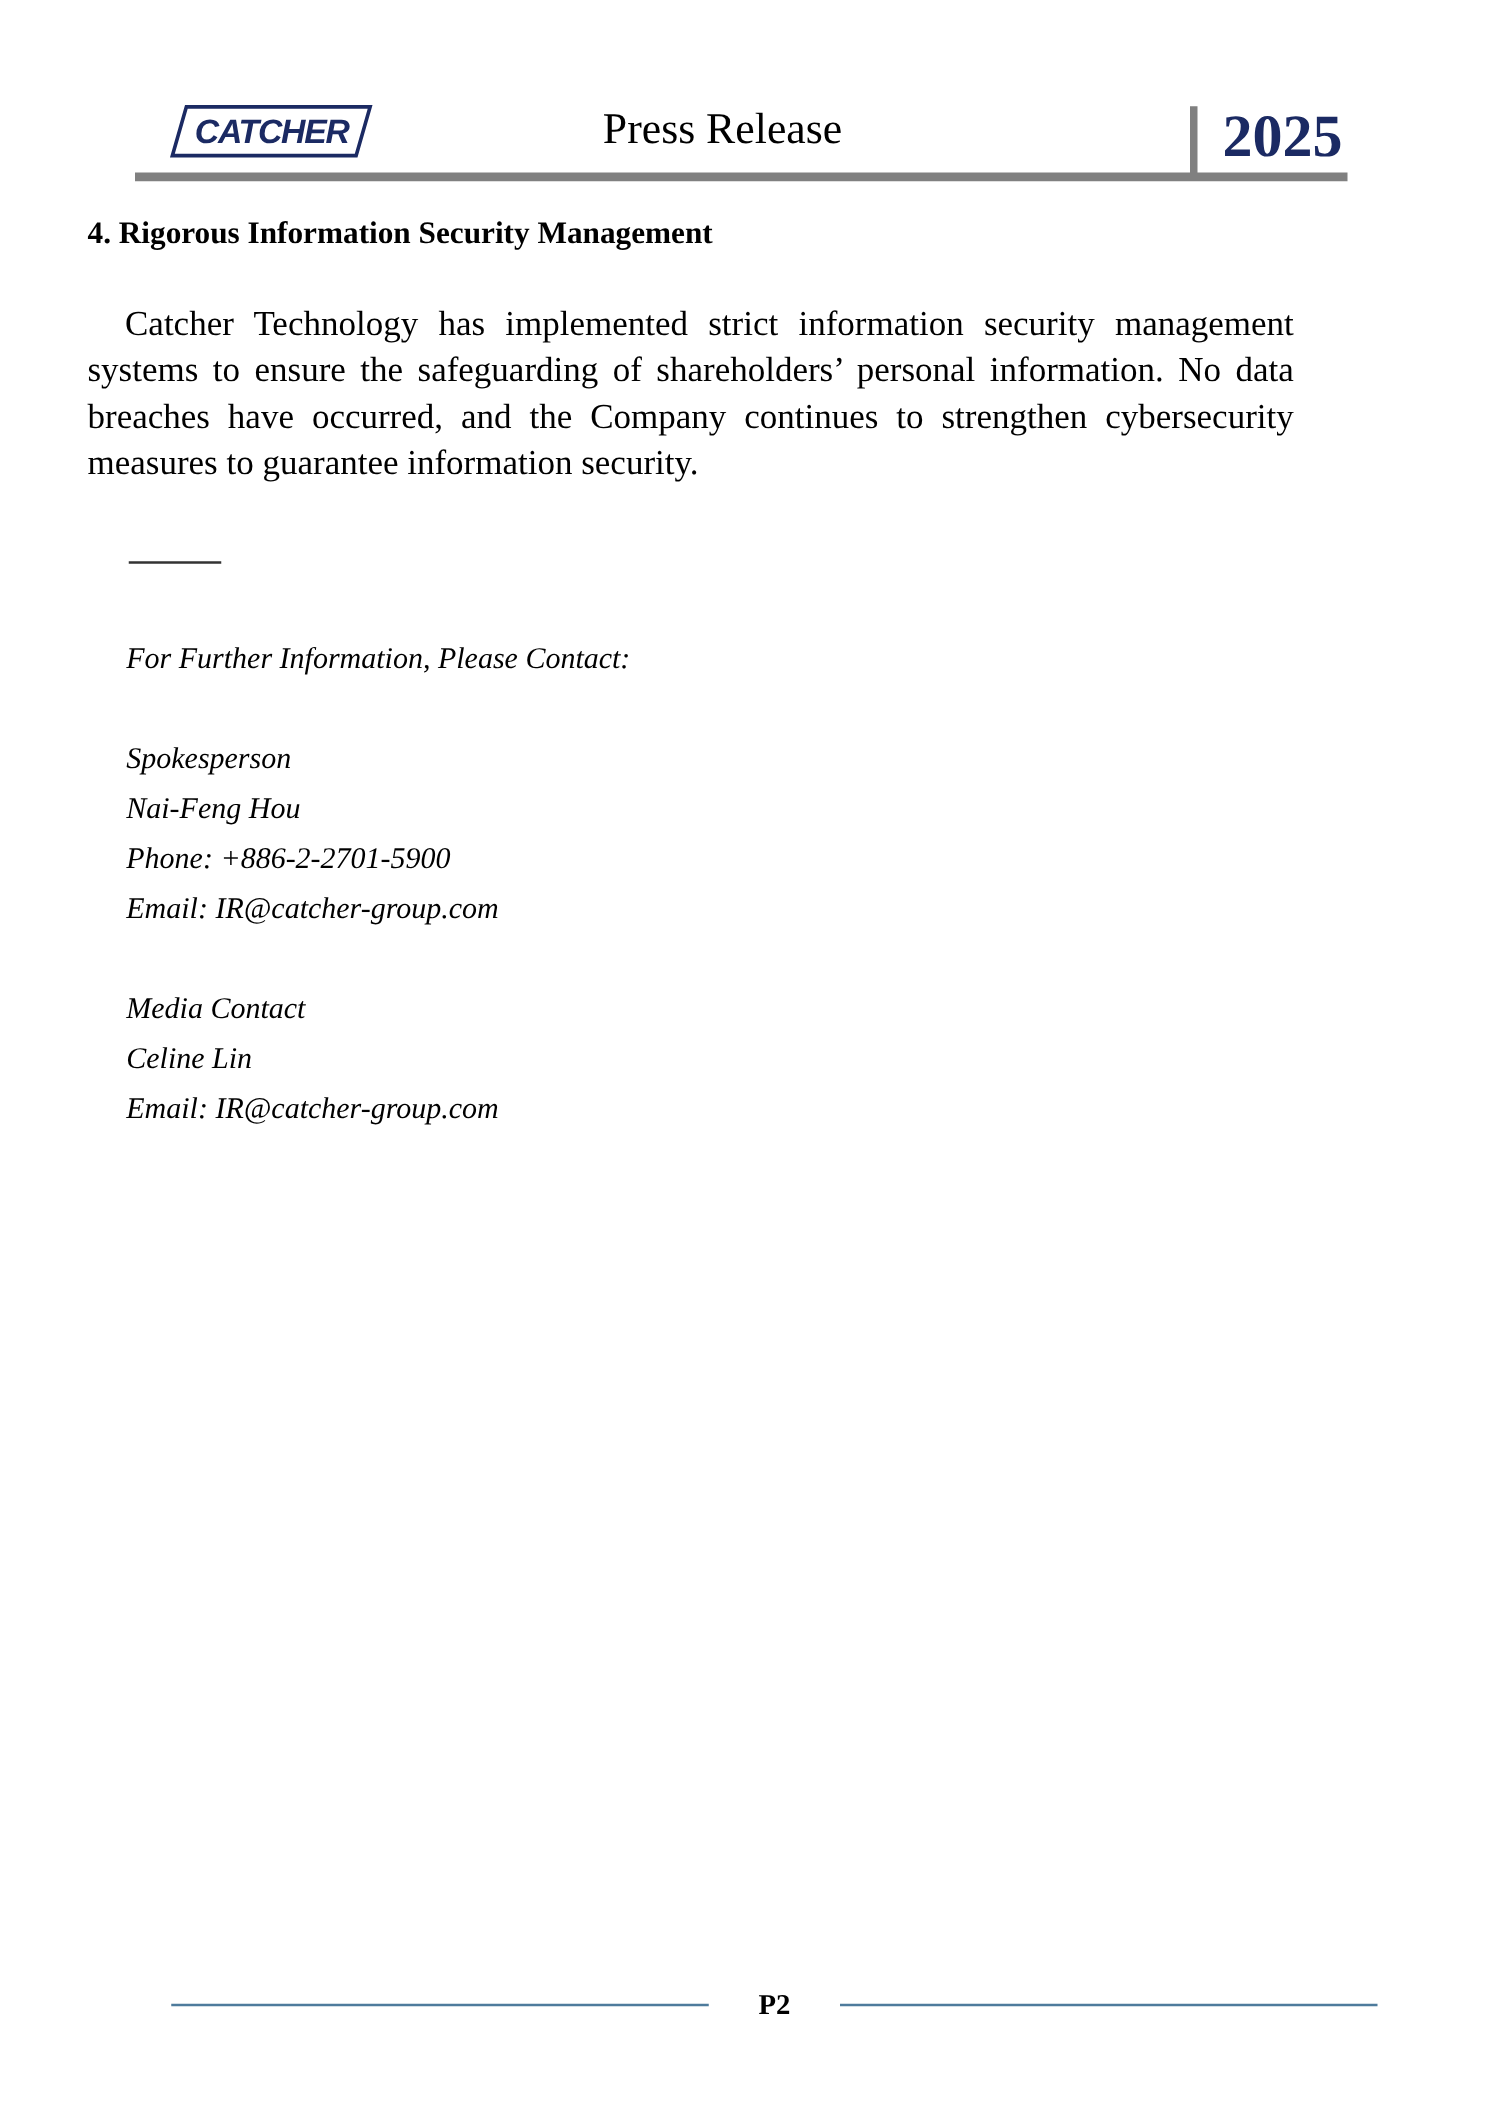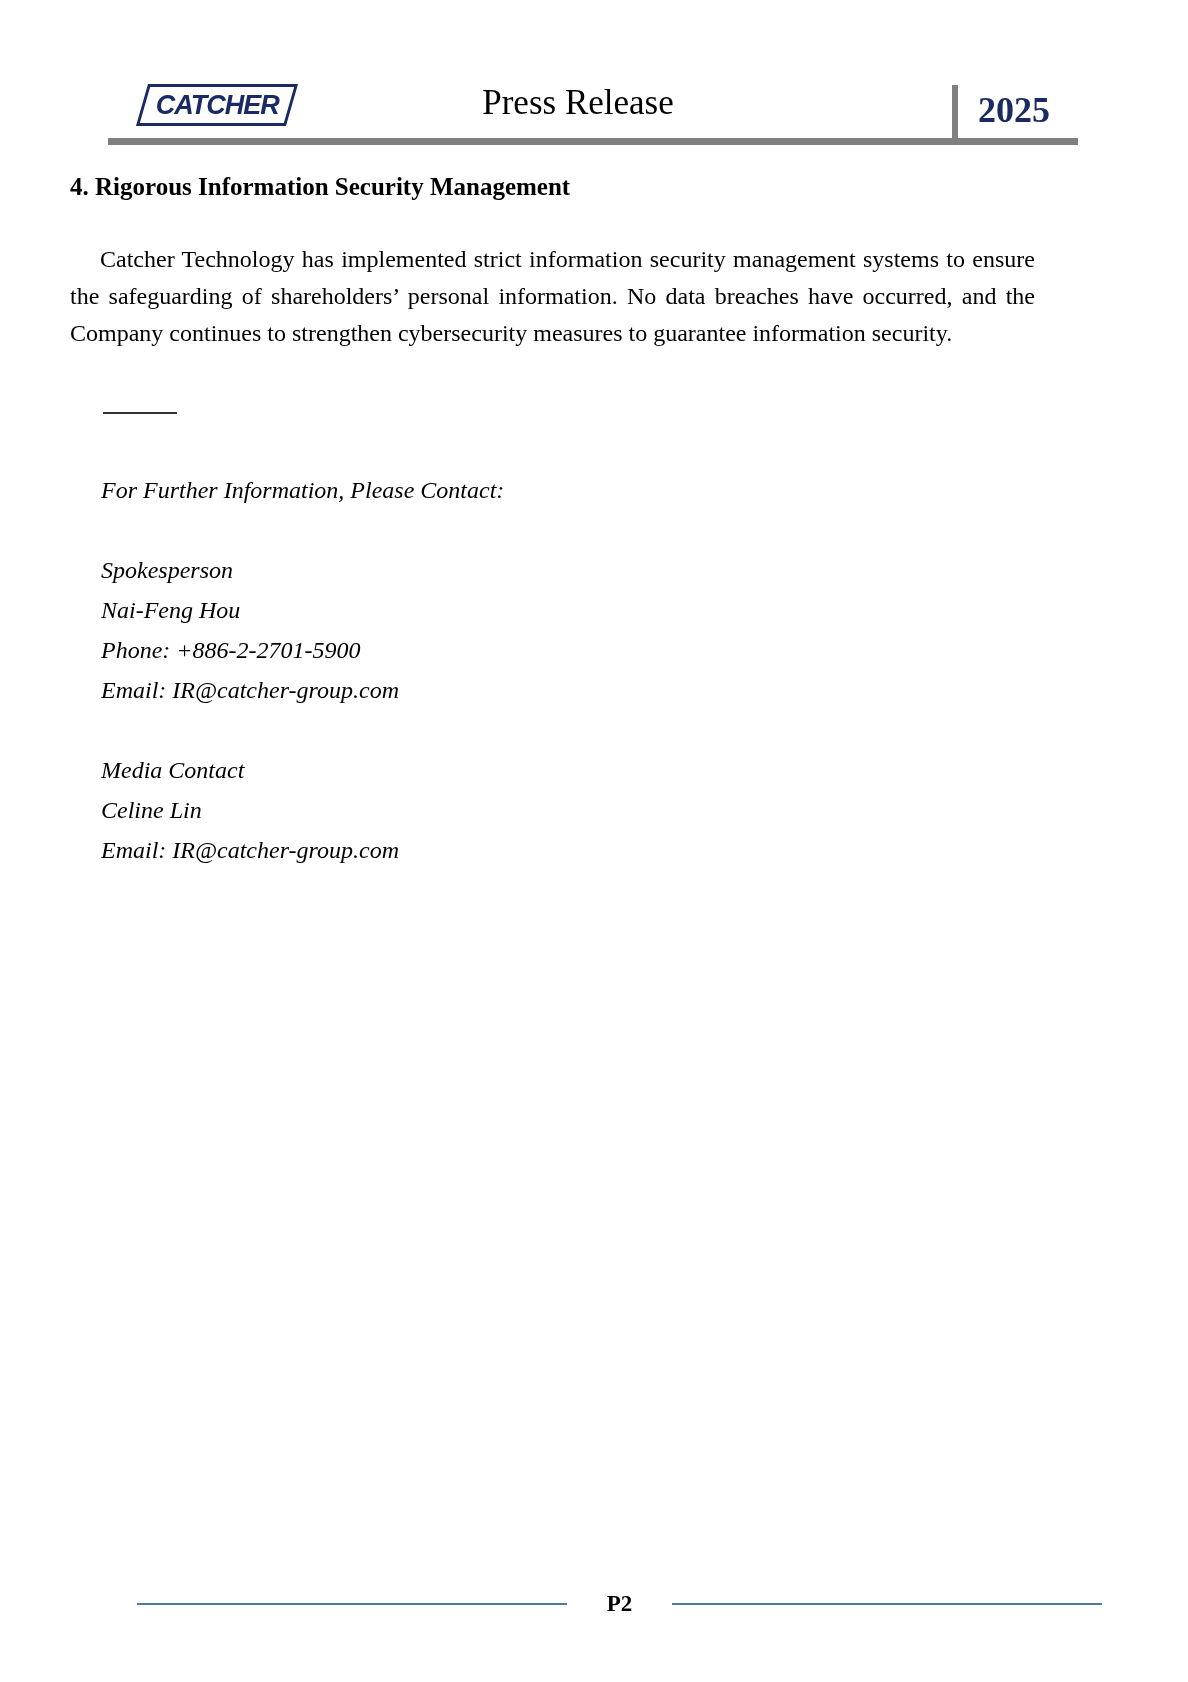--- a/index.html
+++ b/index.html
@@ -43,39 +43,39 @@
     font-size: 35px; font-weight: normal; line-height: 42px;
   }
   .vbar {
     position: absolute; left: 952px; top: 85px;
     width: 6px; height: 57px;
     background: var(--rule-gray, #808080);
   }
   .year {
     position: absolute; left: 978px; top: 88px;
     margin: 0;
-    font-size: 36px; font-weight: bold; line-height: 44px;
+    font-size: 48px; font-weight: bold; line-height: 44px;
     color: var(--navy, #1b2a63);
   }
   .header-rule {
     position: absolute; left: 108px; top: 138px;
     width: 970px; height: 7px;
     background: var(--rule-gray, #808080);
   }
 
   
   .content { padding-left: 70px; width: 1074px; }
   .section-heading {
     margin: 26px 0 0 0;
     font-size: 25px; font-weight: bold; line-height: 32px;
   }
   .body-par {
     margin: 38px 0 0 0;
     width: 965px;
-    font-size: 24px; line-height: 37px;
+    font-size: 28px; line-height: 37px;
     text-align: justify; text-indent: 30px;
   }
   .sep-line {
     width: 74px; height: 2px;
     margin: 60px 0 0 33px;
     background: var(--separator, #333333);
   }
   .contact-intro {
     margin: 56px 0 0 31px;
     font-size: 24px; line-height: 40px; font-style: italic;

